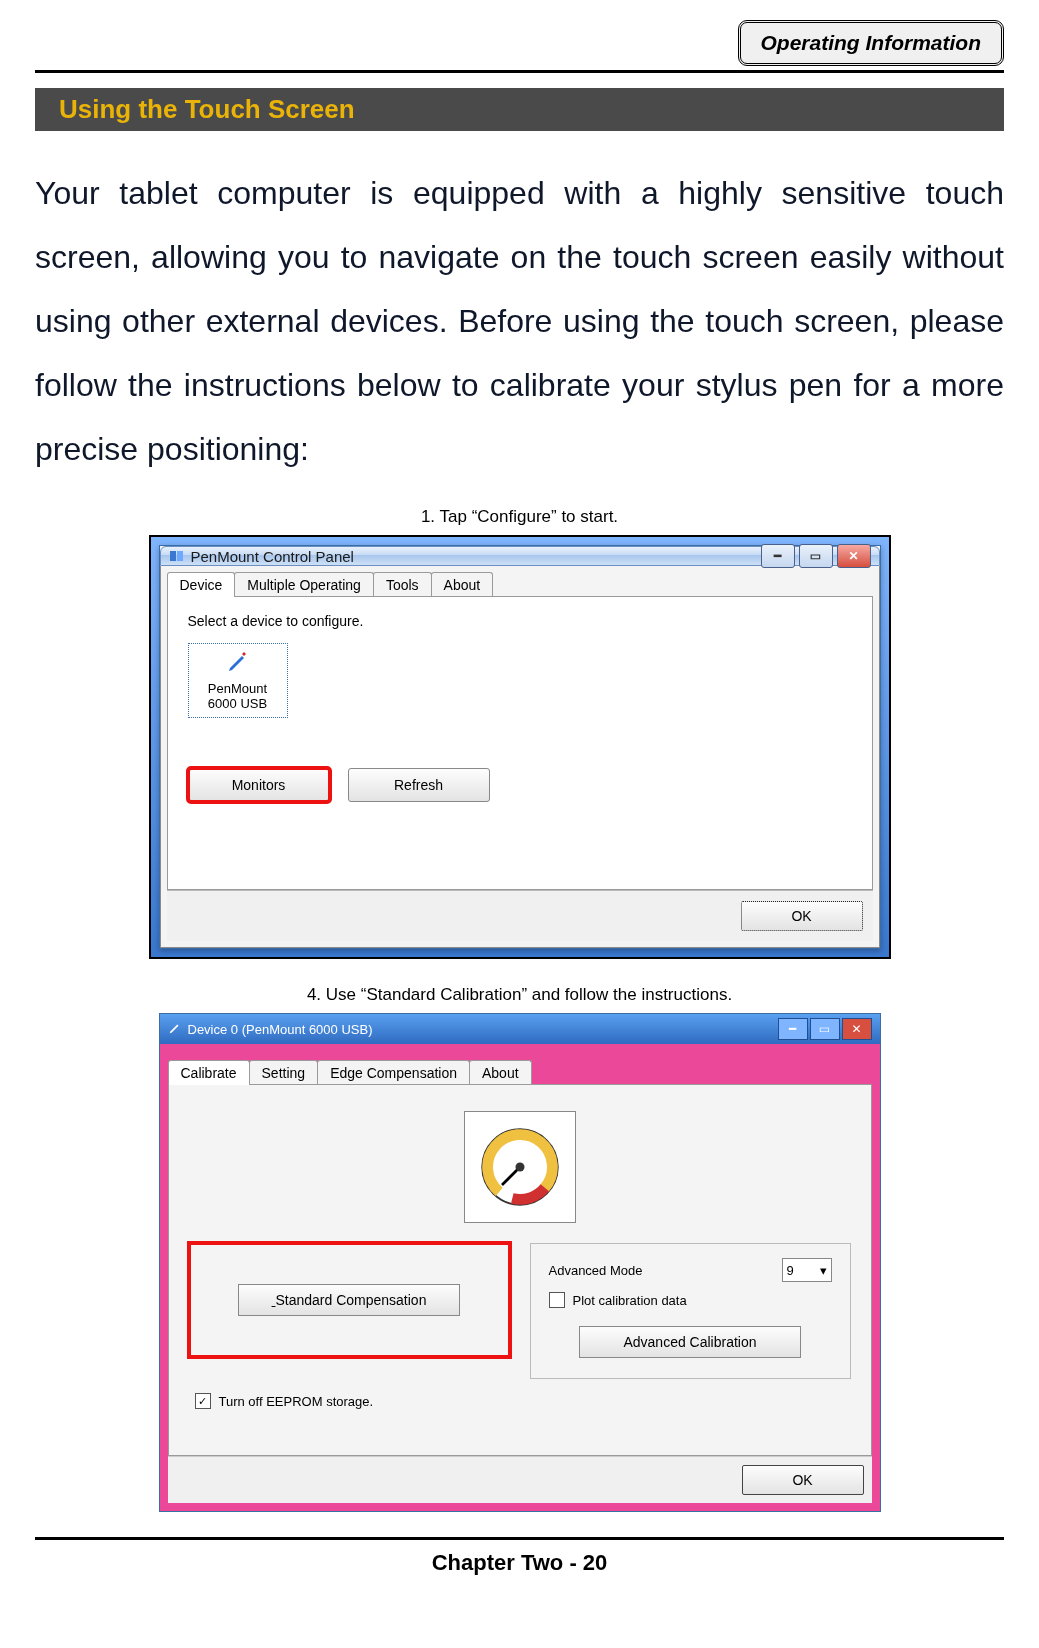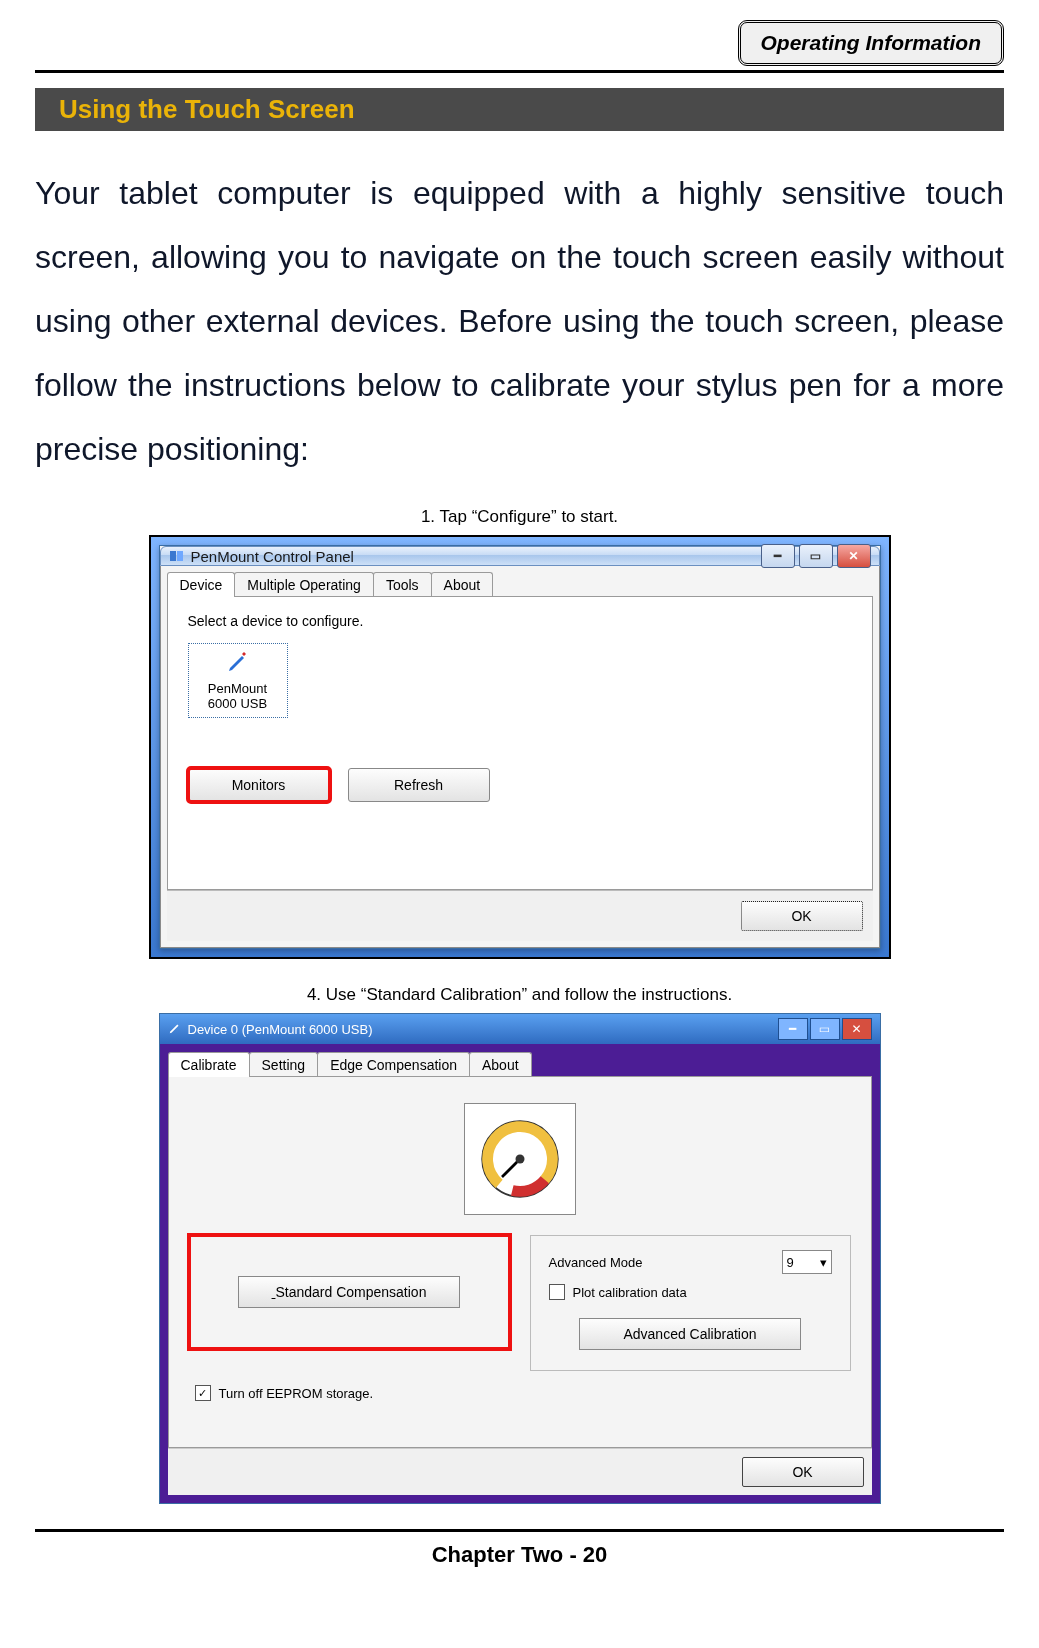--- a/index.html
+++ b/index.html
@@ -192,21 +192,21 @@
     padding: 0 8px;
     gap:6px;
   }
   .title2 .controls {
     margin-left:auto; display:flex; gap:2px;
   }
   .title2 .controls .wc2 {
     width:28px;height:20px;background:#7fb5ff;border:1px solid #1f4f90;color:#fff;display:flex;align-items:center;justify-content:center;font-size:12px;
   }
   .title2 .controls .wc2.close { background:#d64f3f; }
-  .body2 { background:#4c1d95; padding:8px 8px 8px 8px; }
+  .body2 { background:#ec4899; padding:16px 8px 8px 8px; }
   .gauge-box {
     width: 110px; height: 110px;
     border:1px solid #888;
     background:#fff;
     display:flex;align-items:center;justify-content:center;
     margin: 10px auto 20px auto;
   }
   .fieldset {
     border:1px solid #bbb;
     padding: 28px 18px;

